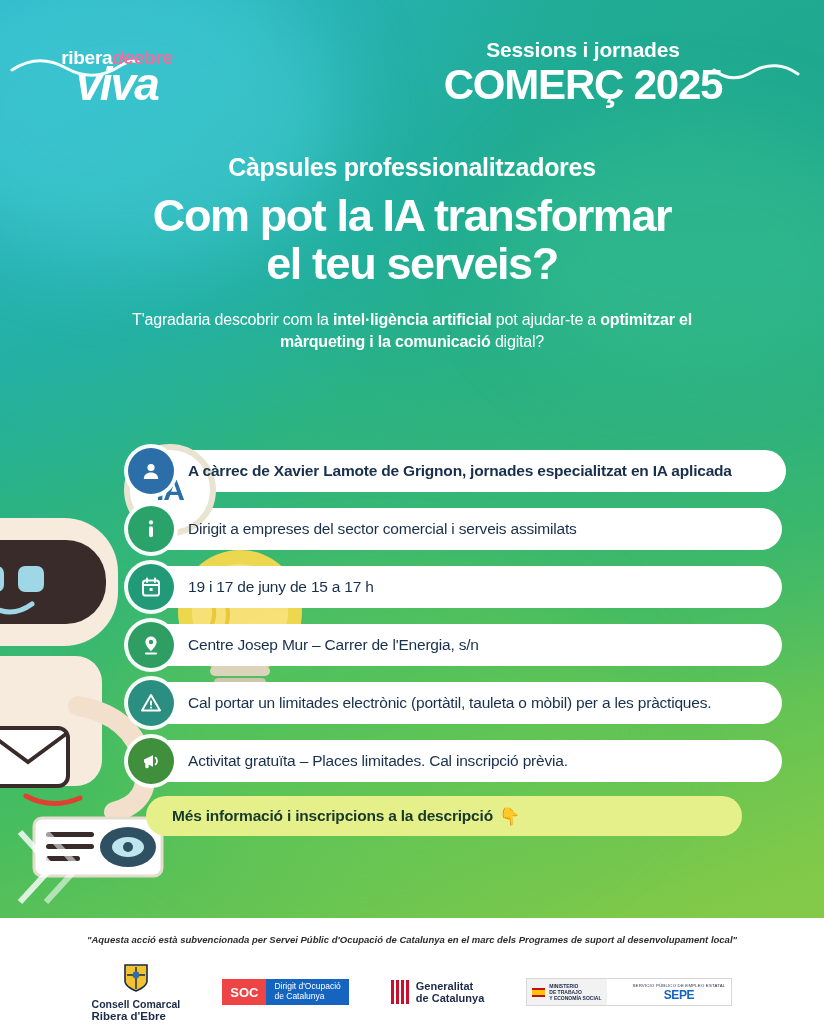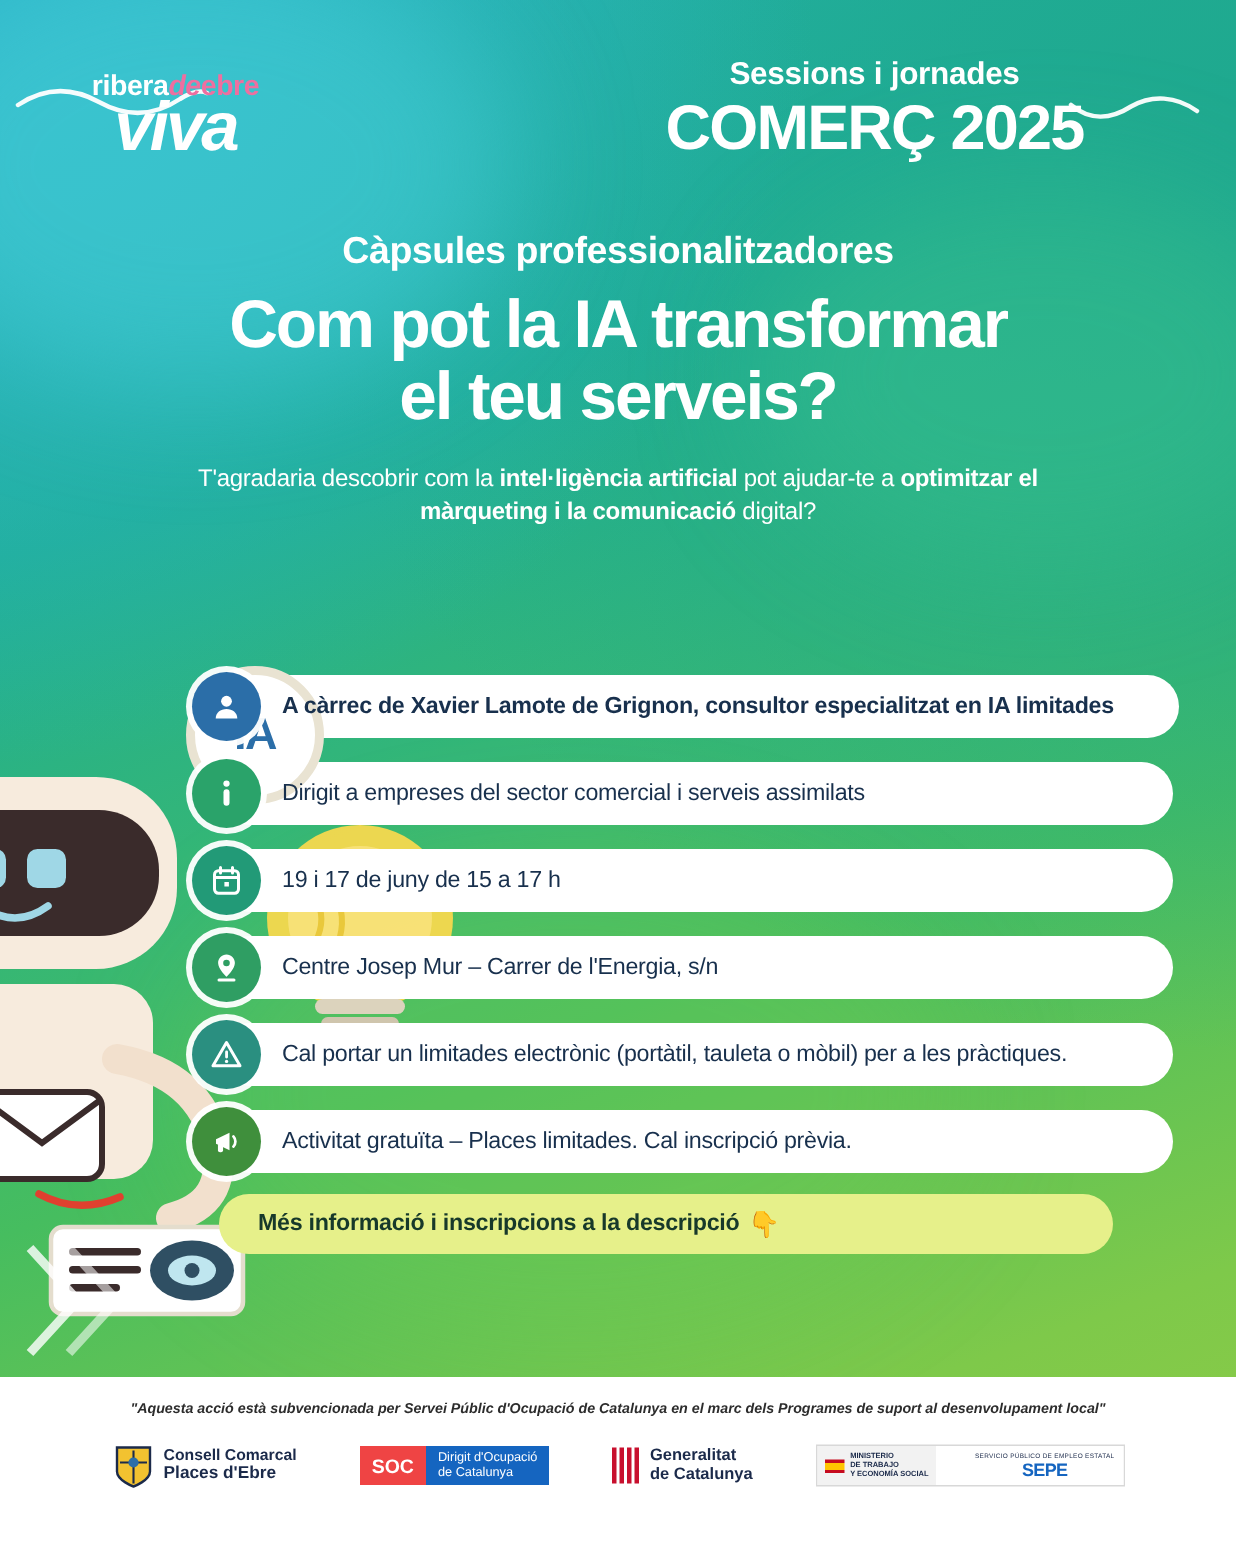--- a/index.html
+++ b/index.html
@@ -152,21 +152,21 @@
     background:#ffffff; z-index:5;
   }
   .disclaimer{
     text-align:center; font-size:9.5px; font-style:italic; color:#2c2c2c;
     padding-top:16px; font-weight:700;
   }
   .logos{
     display:flex; align-items:center; justify-content:center; gap:42px;
     margin-top:16px;
   }
-  .logo{ display:flex; align-items:center; gap:5px; }
+  .logo{ display:flex; align-items:center; gap:5px;flex-direction:column; }
   .logo-txt{ font-size:10.5px; line-height:1.15; color:#1b2a4a; }
   .logo-txt .l1{ font-weight:700; }
   .logo-txt .l2{ font-weight:800; font-size:11.5px; }
 
   .soc-logo{ display:flex; align-items:center; height:26px; }
   .soc-left{
     background:#ef4444; color:#ffffff; font-weight:800; font-size:13px;
     padding:4px 8px; height:26px; display:flex; align-items:center;
   }
   .soc-right{
@@ -287,21 +287,21 @@
     </div>
 
     <div class="row r1">
       <div class="pill"></div>
       <div class="badge">
         <svg width="24" height="24" viewBox="0 0 24 24">
             <circle cx="12" cy="8.5" r="3.6" fill="#fff"></circle>
             <path d="M4.8 20c0-4 3.2-6.4 7.2-6.4S19.2 16 19.2 20z" fill="#fff"></path>
           </svg>
       </div>
-      <div class="txt">A càrrec de Xavier Lamote de Grignon, consultor especialitzat en IA limitades</div>
+      <div class="txt">A càrrec de Xavier Lamote de Grignon, jornades especialitzat en IA aplicada</div>
     </div>
 
     <div class="row r2">
       <div class="pill"></div>
       <div class="badge">
         <svg width="24" height="24" viewBox="0 0 24 24">
             <circle cx="12" cy="5.4" r="2.1" fill="#fff"></circle>
             <rect x="10" y="9.2" width="4" height="11" rx="2" fill="#fff"></rect>
           </svg>
       </div>
@@ -370,21 +370,21 @@
     <div class="logos">
 
       <div class="logo">
         <svg width="30" height="32" viewBox="0 0 30 32">
           <path d="M4 4h22v16c0 6-11 10-11 10S4 26 4 20z" fill="#f2c230" stroke="#1b2a4a" stroke-width="1.6"></path>
           <path d="M15 6v22M6 14h18" stroke="#1b2a4a" stroke-width="1.4"></path>
           <circle cx="15" cy="14" r="3.4" fill="#2b6ea8"></circle>
         </svg>
         <div class="logo-txt">
           <div class="l1">Consell Comarcal</div>
-          <div class="l2">Places d'Ebre</div>
+          <div class="l2">Ribera d'Ebre</div>
         </div>
       </div>
 
       <div class="soc-logo">
         <div class="soc-left">SOC</div>
         <div class="soc-right">
           <div>Dirigit d'Ocupació</div>
           <div>de Catalunya</div>
         </div>
       </div>

